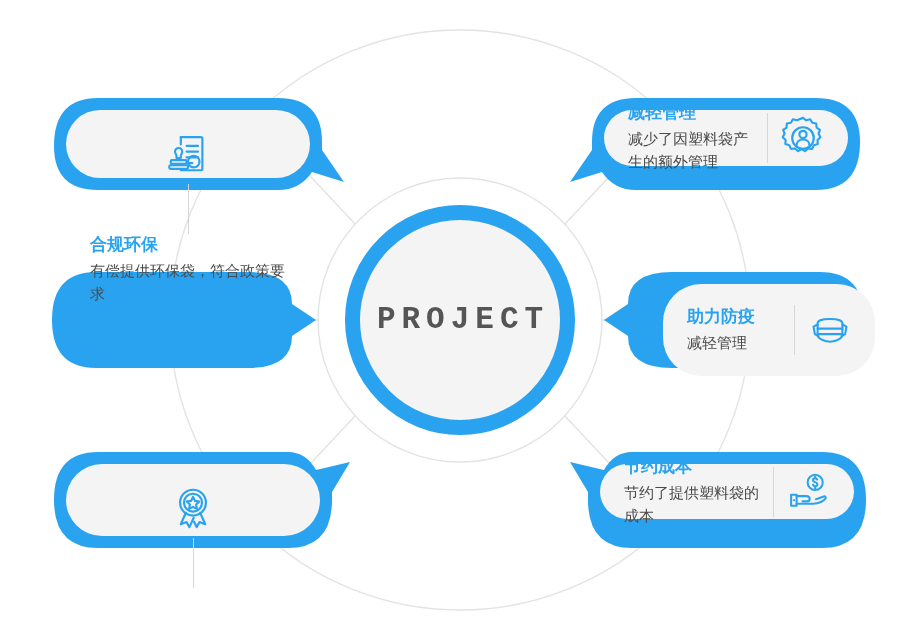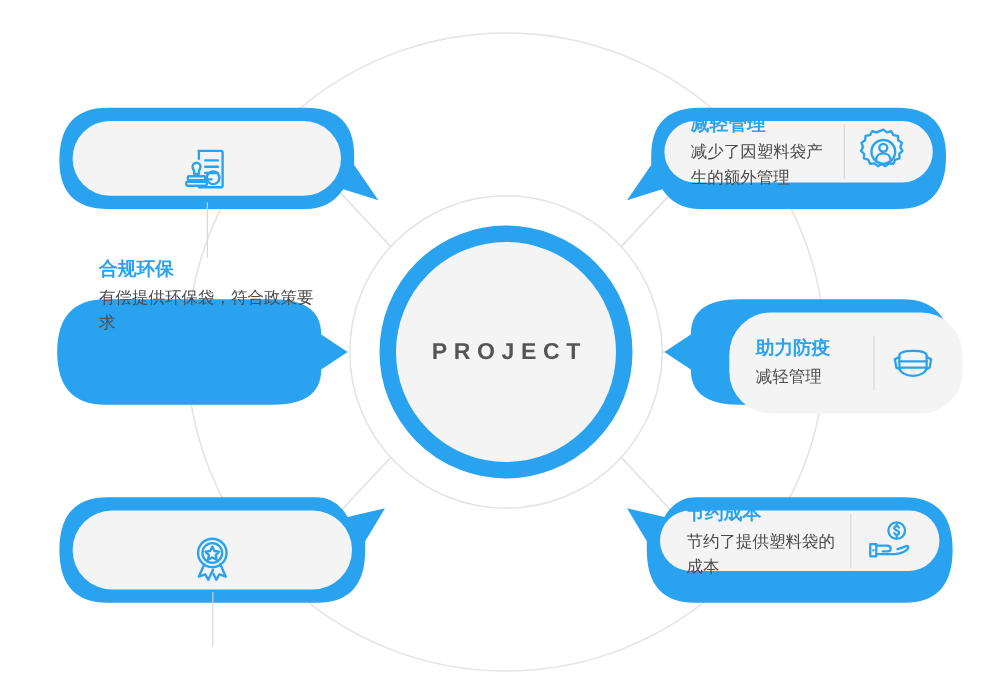--- a/index.html
+++ b/index.html
@@ -44,25 +44,26 @@
     background: #f4f4f4;
     border: 15px solid #29a3ef;
     box-sizing: border-box;
     display: flex;
     flex-direction: column;
     align-items: center;
     justify-content: center;
   }
   .hub-line {
     color: #555555;
-    font-size: 21px;
+    font-size: 31px;
     font-weight: bold;
     letter-spacing: 6px;
     line-height: 1.45;
     text-indent: 6px;
+    font-family: Liberation Mono, monospace;
   }
 
   
   .card {
     position: absolute;
     box-sizing: border-box;
     background: #f4f4f4;
     border-radius: 38px;
     display: flex;
     align-items: center;

